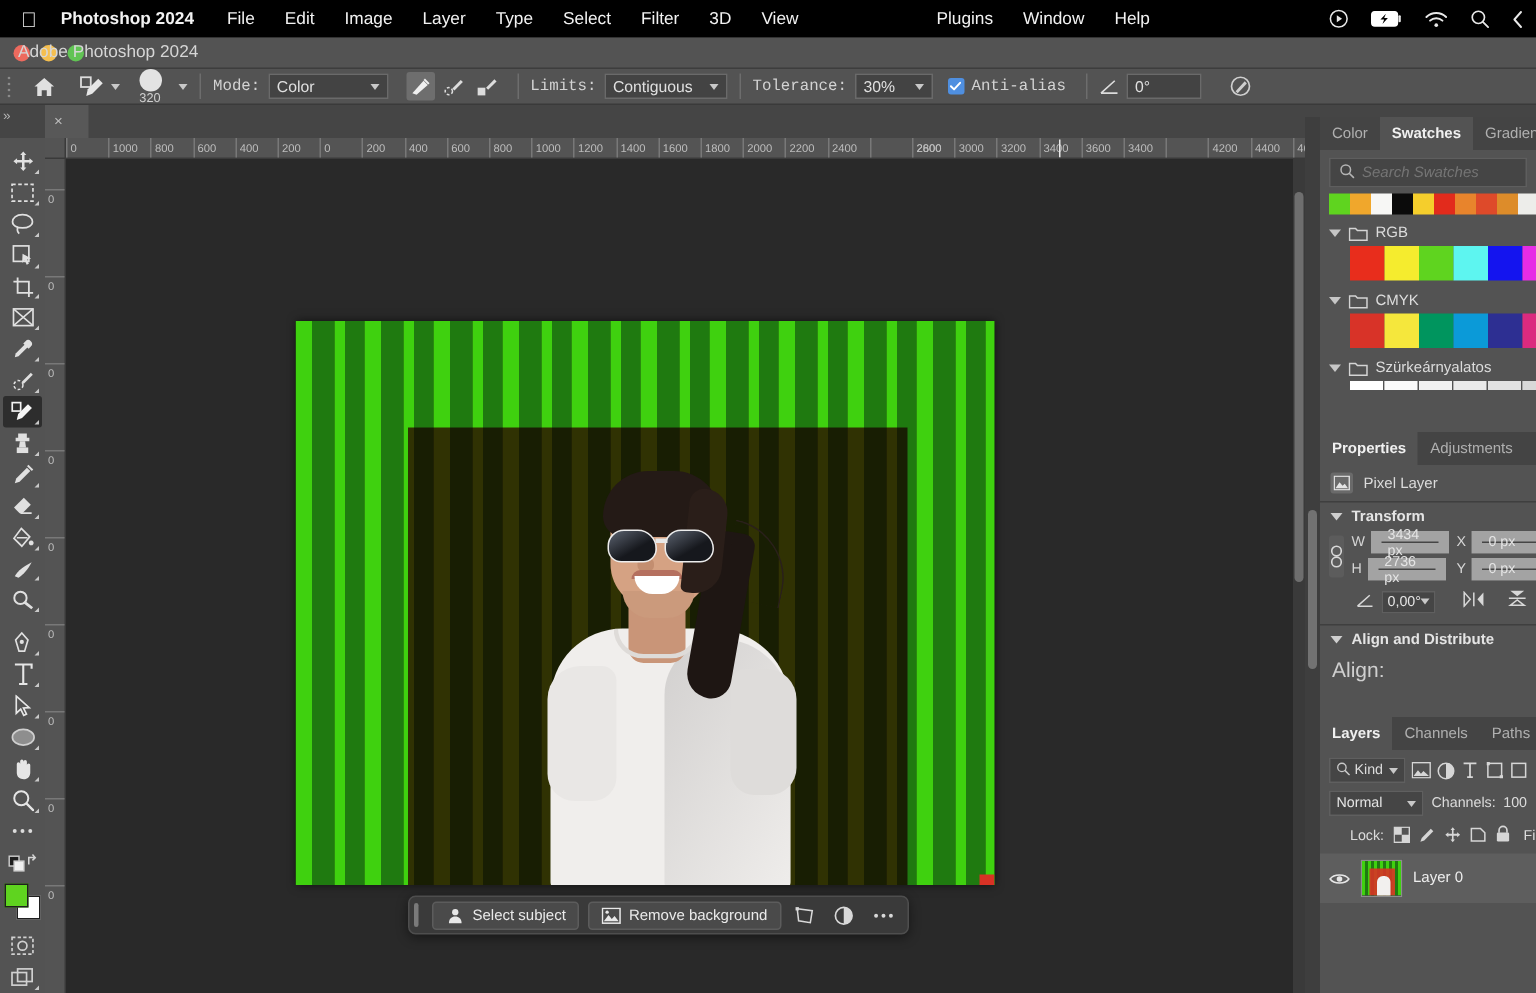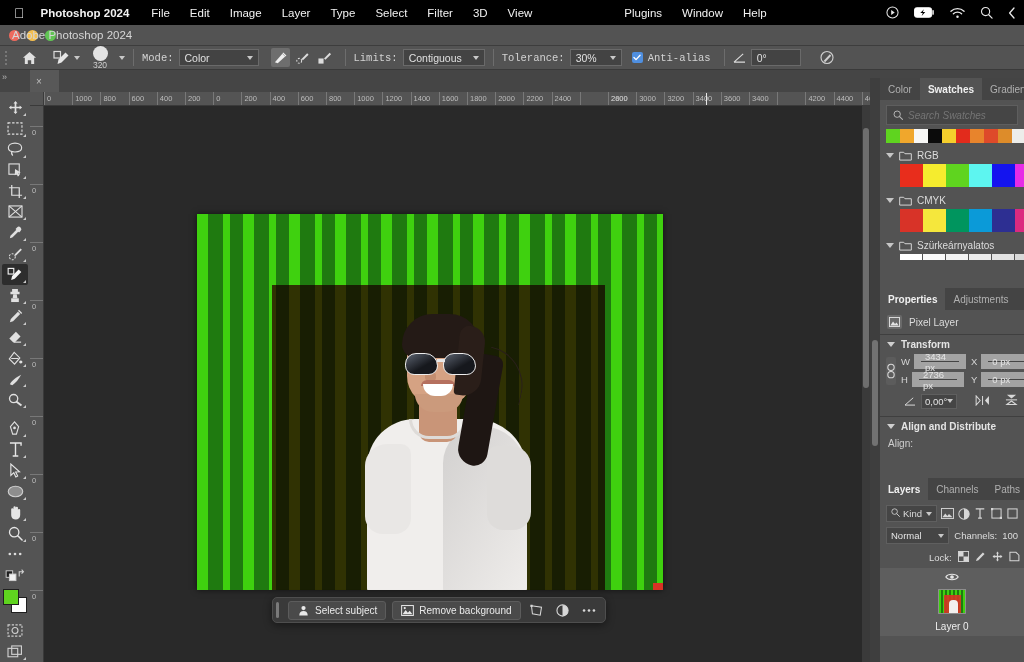--- a/index.html
+++ b/index.html
@@ -216,29 +216,29 @@
   .sec-head { display: flex; align-items: center; gap: 6px; padding: 4px 7px; font-size: 10px; color: #e4e4e4; font-weight: bold; }
   .sec-head .chev { border-top-color: #cfcfcf; }
   .xf { display: flex; align-items: center; padding: 0 6px 3px 6px; gap: 5px; }
   .link-ico { width: 20px; height: 28px; background: #5c5c5c; border-radius: 2px; display: flex; align-items: center; justify-content: center; }
   .xf-col { display: flex; flex-direction: column; gap: 3px; }
   .xf-f { display: flex; align-items: center; gap: 4px; font-size: 9.5px; color: #d5d5d5; }
   .xf-in { background: #454545; border: 7px solid #a3a3a3; height: 15px; width: 52px; color: #e4e4e4; font-size: 9.5px; display: flex; align-items: center; padding: 0 4px; }
   .xf-in.wide { width: 56px; }
   .rot-row { display: flex; align-items: center; padding: 2px 6px 6px 24px; gap: 5px; }
   .rot-in { background: #454545; border: 1px solid #5f5f5f; height: 15px; width: 46px; color: #e4e4e4; font-size: 9.5px; display: flex; align-items: center; justify-content: space-between; padding: 0 3px; }
-  .align-lbl { padding: 2px 8px 8px; font-size: 10px; color: #cfcfcf; }
+  .align-lbl { padding: 2px 8px 8px; font-size: 14px; color: #cfcfcf; }
 
   .lay-filter { display: flex; align-items: center; gap: 4px; padding: 5px 6px 3px; }
   .kind-box { background: #454545; border: 1px solid #5f5f5f; height: 17px; width: 62px; display: flex; align-items: center; padding: 0 4px; gap: 4px; font-size: 9.5px; color: #dcdcdc; justify-content: space-between; }
   .lf-ico { width: 15px; height: 15px; display: flex; align-items: center; justify-content: center; }
   .blend-row { display: flex; align-items: center; gap: 5px; padding: 2px 6px; font-size: 9.5px; color: #dcdcdc; }
   .blend-box { background: #454545; border: 1px solid #5f5f5f; height: 17px; width: 82px; display: flex; align-items: center; justify-content: space-between; padding: 0 4px; font-size: 9.5px; color: #e4e4e4; }
-  .lock-row { display: flex; align-items: center; gap: 6px; padding: 4px 20px; font-size: 9.5px; color: #dcdcdc; margin-left: 29px; }
-  .layer-item { display: flex; align-items: center; gap: 7px; padding: 4px 6px; background: #5e5e5e; flex-direction: column; }
+  .lock-row { display: flex; align-items: center; gap: 6px; padding: 4px 20px; font-size: 9.5px; color: #dcdcdc; }
+  .layer-item { display: flex; align-items: center; gap: 7px; padding: 4px 6px; background: #5e5e5e; }
   .eye { width: 14px; display: flex; justify-content: center; }
   .lthumb { width: 28px; height: 25px; border: 1px solid #8d8d8d; overflow: hidden; position: relative; background: #111; }
   .lname { font-size: 10px; color: #eeeeee; }
   .divider { height: 1px; background: #3f3f3f; }
 </style>
 </head>
 <body>
 
 <div class="app">
 

